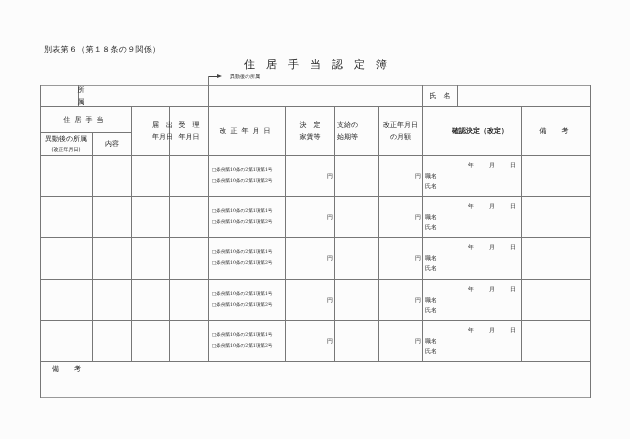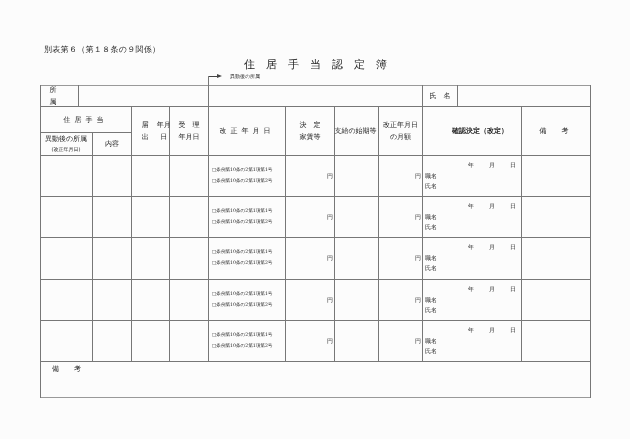--- a/index.html
+++ b/index.html
@@ -55,46 +55,46 @@
     <div class="line-v" style="left: 169px; top: 106px; height: 256px;"></div>
     <div class="line-v" style="left: 208px; top: 106px; height: 256px;"></div>
     <div class="line-v" style="left: 285px; top: 106px; height: 256px;"></div>
     <div class="line-v" style="left: 334px; top: 106px; height: 256px;"></div>
     <div class="line-v" style="left: 378px; top: 106px; height: 256px;"></div>
     <div class="line-v" style="left: 422px; top: 106px; height: 256px;"></div>
     <div class="line-v" style="left: 521px; top: 106px; height: 256px;"></div>
     <div class="line-v" style="left: 92px; top: 132px; height: 230px;"></div>
   </div>
 
-<div class="cell" style="left:24px;top:86px;width:38px;height:20px;justify-content:flex-start;padding-left:20px;box-sizing:border-box;">所　属</div>
+<div class="cell" style="left:52px;top:86px;width:38px;height:20px;justify-content:flex-start;padding-left:20px;box-sizing:border-box;">所　属</div>
 <div class="cell" style="left:79px;top:86px;width:129px;height:20px;"></div>
 <div class="cell" style="left:209px;top:86px;width:213px;height:20px;"></div>
 <div class="cell" style="left:423px;top:86px;width:34px;height:20px;">氏　名</div>
 <div class="cell" style="left:458px;top:86px;width:132px;height:20px;"></div>
 
 <div class="cell hdr-sp" style="left:40px;top:107px;width:91px;height:25px;">住居手当</div>
 <div class="cell" style="left:40px;top:133px;width:52px;height:22px;flex-direction:column;line-height:10px;">
   <span>異動後の所属</span>
   <span class="small">(改正年月日)</span>
 </div>
 <div class="cell" style="left:93px;top:133px;width:38px;height:22px;">内容</div>
-<div class="cell" style="left:136px;top:107px;width:37px;height:48px;flex-direction:row;">
+<div class="cell" style="left:144px;top:107px;width:37px;height:48px;flex-direction:column;">
   <span>届　出</span>
   <span>年月日</span>
 </div>
 <div class="cell" style="left:170px;top:107px;width:38px;height:48px;flex-direction:column;">
   <span>受　理</span>
   <span>年月日</span>
 </div>
 <div class="cell hdr-sp" style="left:209px;top:107px;width:76px;height:48px;">改正年月日</div>
 <div class="cell" style="left:286px;top:107px;width:48px;height:48px;flex-direction:column;">
   <span>決　定</span>
   <span>家賃等</span>
 </div>
-<div class="cell" style="left:334px;top:107px;width:43px;height:48px;flex-direction:row;">
+<div class="cell" style="left:326px;top:107px;width:43px;height:48px;flex-direction:column;">
   <span>支給の</span>
   <span>始期等</span>
 </div>
 <div class="cell" style="left:379px;top:107px;width:43px;height:48px;flex-direction:column;">
   <span>改正年月日</span>
   <span>の月額</span>
 </div>
 <div class="cell" style="left:431px;top:107px;width:98px;height:48px;font-weight:bold;">確認決定（改定）</div>
 <div class="cell hdr-sp" style="left:522px;top:107px;width:68px;height:48px;">備　考</div>
 

